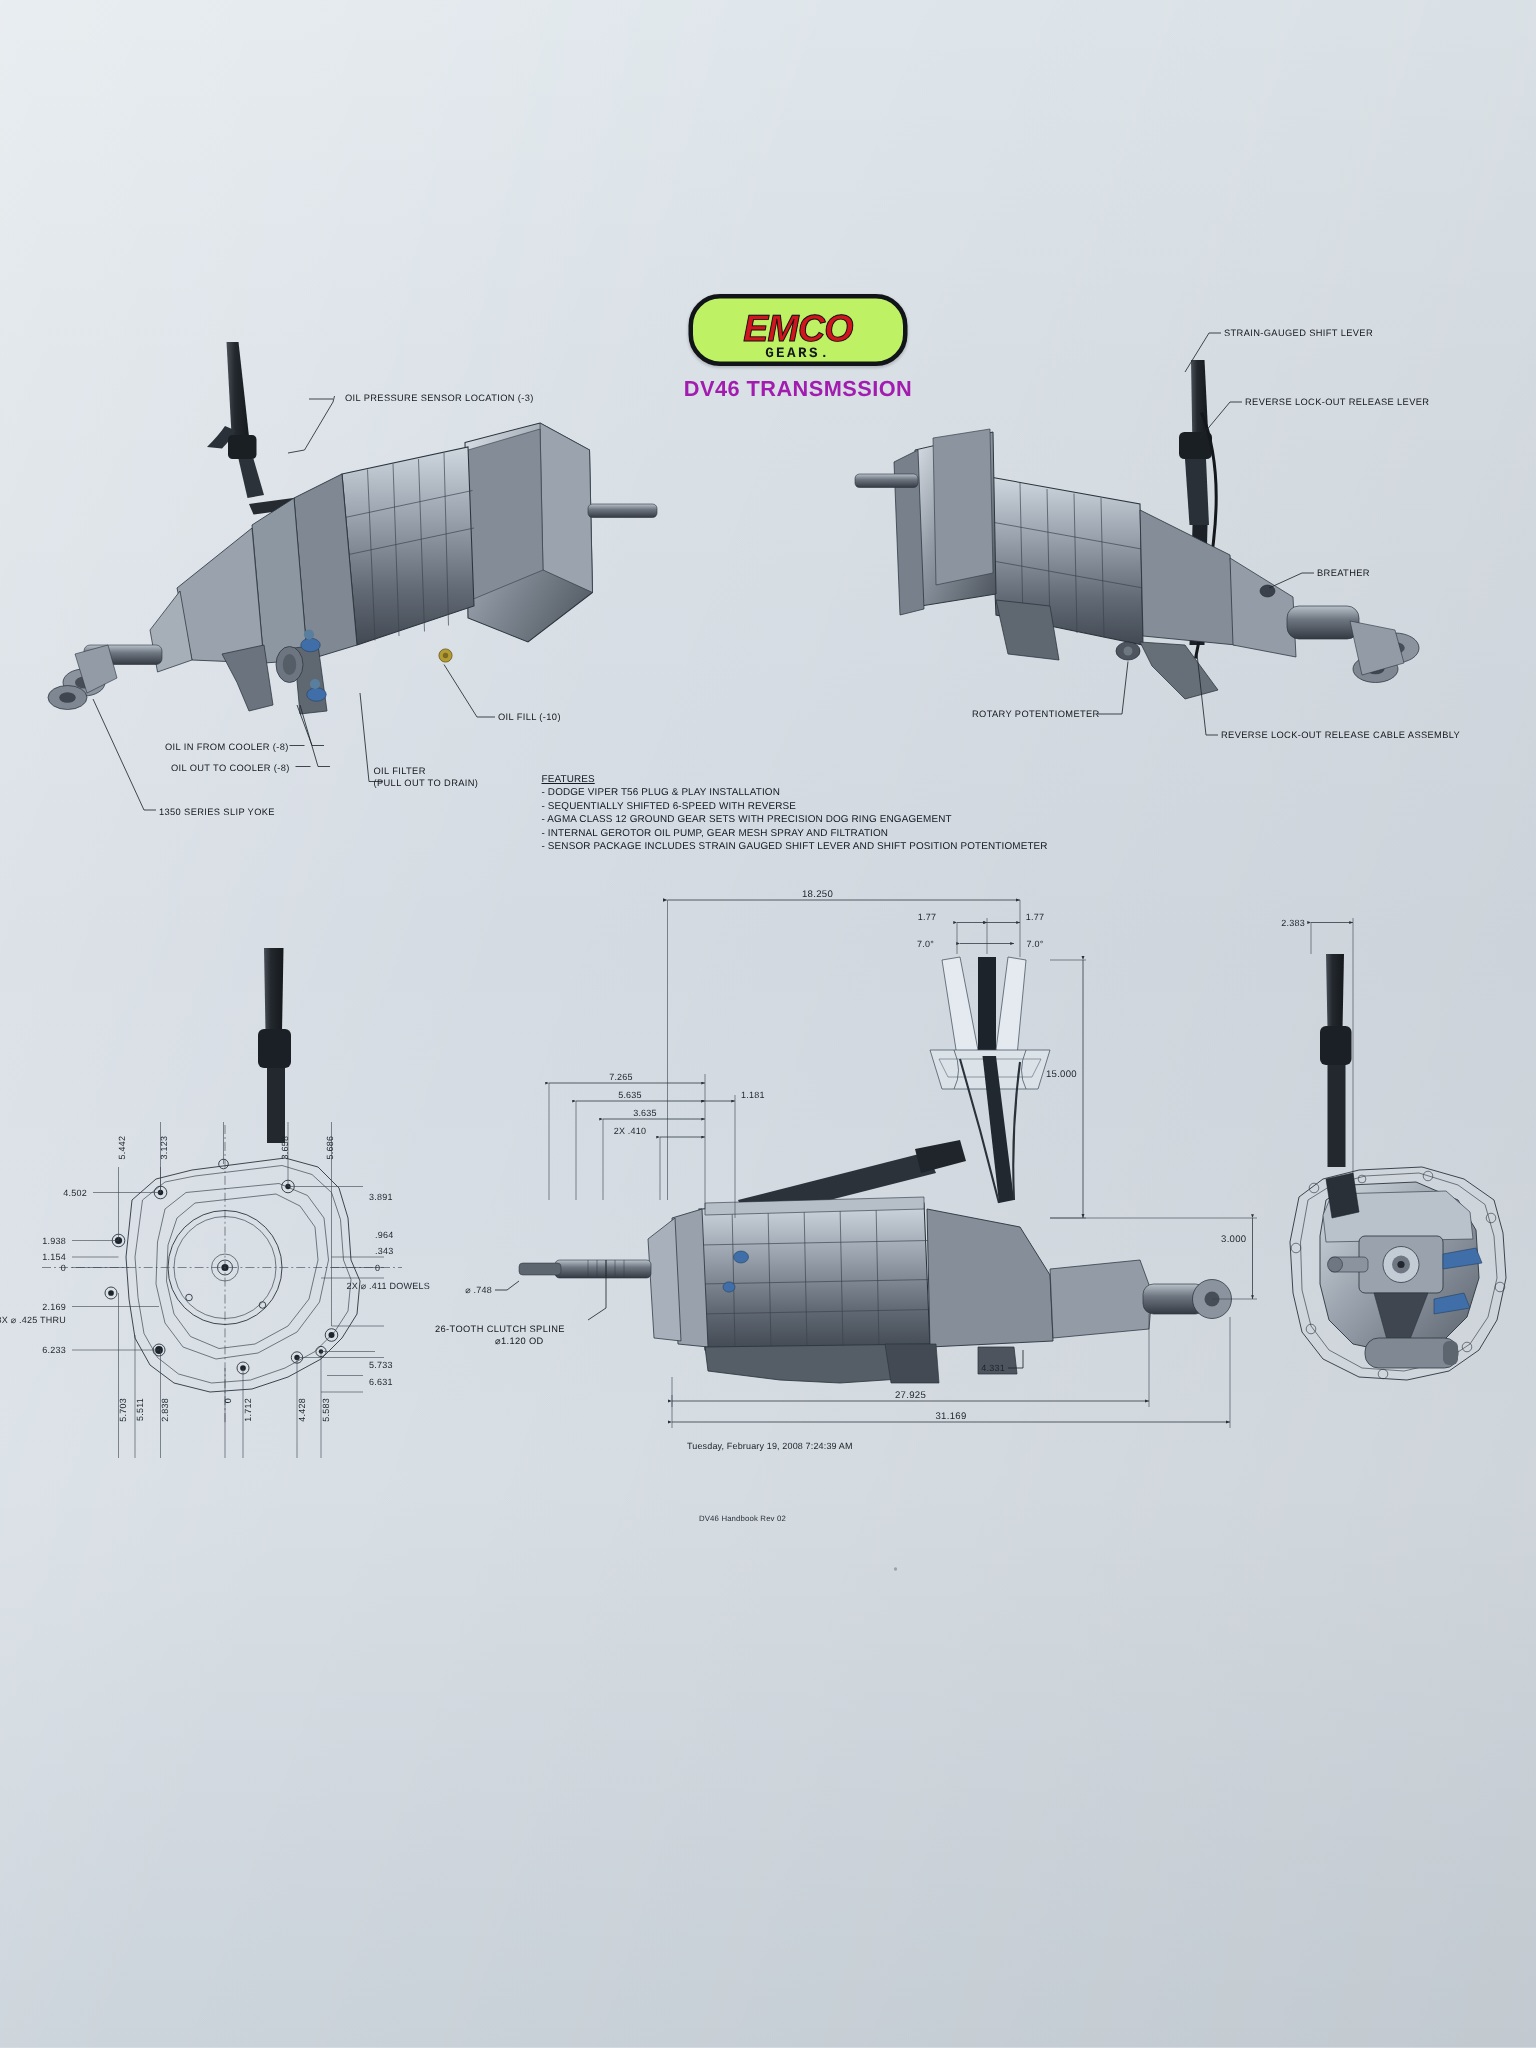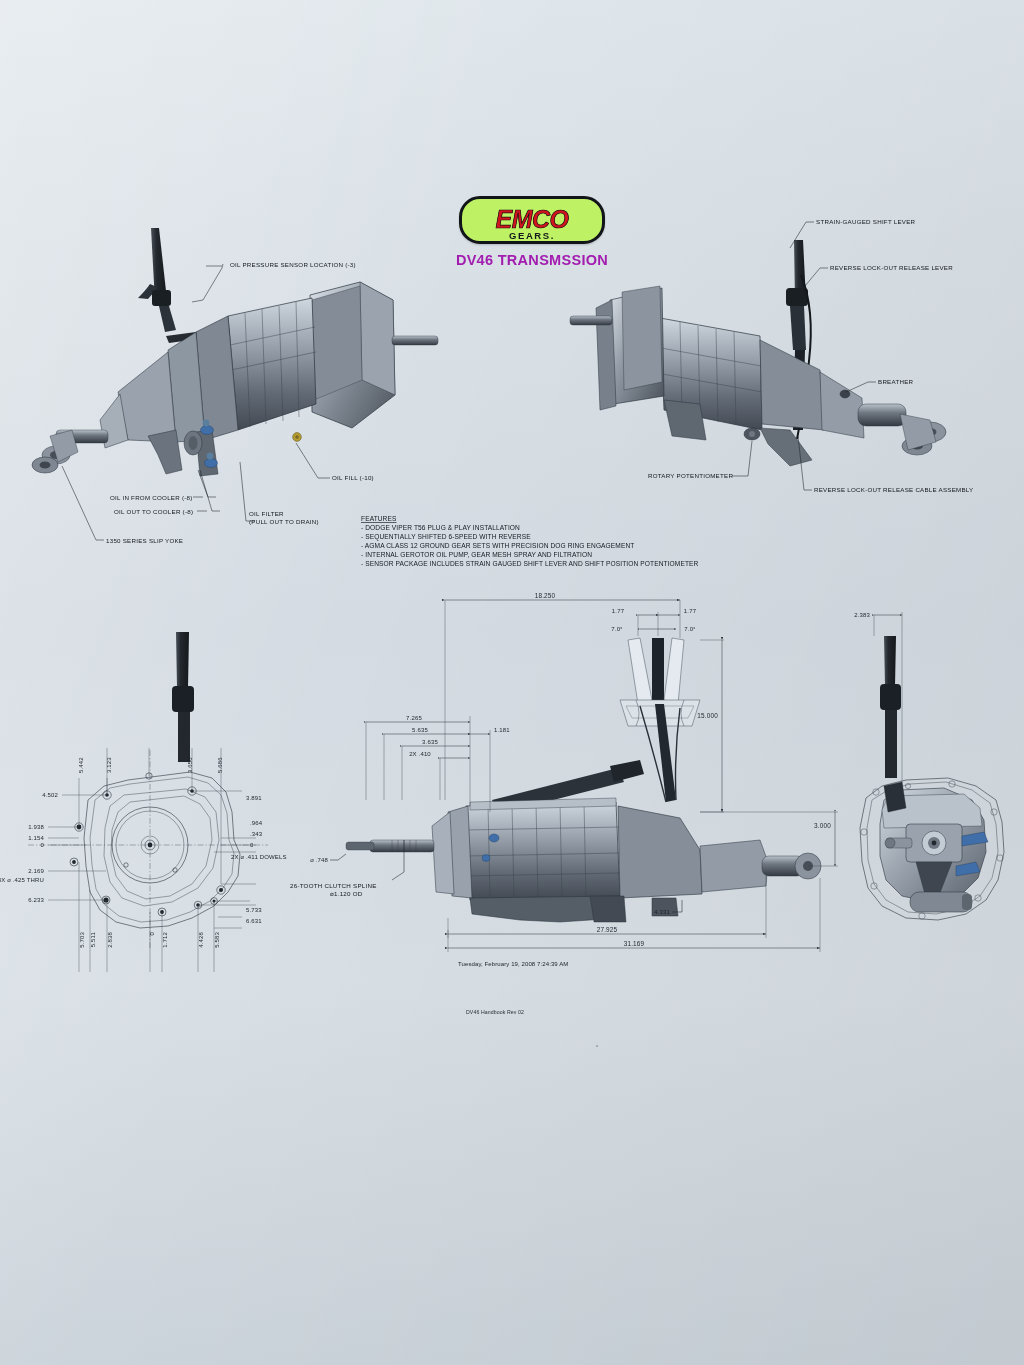--- a/index.html
+++ b/index.html
@@ -57,21 +57,21 @@
   }
   .logo-word{
     font-family:"Liberation Sans",sans-serif;
     font-weight:bold;font-style:italic;
     font-size:25px;line-height:22px;
     color:#d0151f;letter-spacing:-0.5px;
     -webkit-text-stroke:.6px #111;
     text-shadow:0 0 .5px #111;
   }
   .logo-sub{
-    font-family:Liberation Sans, sans-serif;
+    font-family:Liberation Mono, monospace;
     font-weight:bold;font-size:9.5px;letter-spacing:1.6px;
     color:#14181d;margin-top:0px;
   }
   .model-title{
     font-family:"Liberation Sans",sans-serif;
     font-weight:bold;font-size:14.5px;letter-spacing:.3px;
     color:#a21caf;margin-top:8px;
   }
 
   .leader{stroke:#1d242b;stroke-width:.55;fill:none;}

